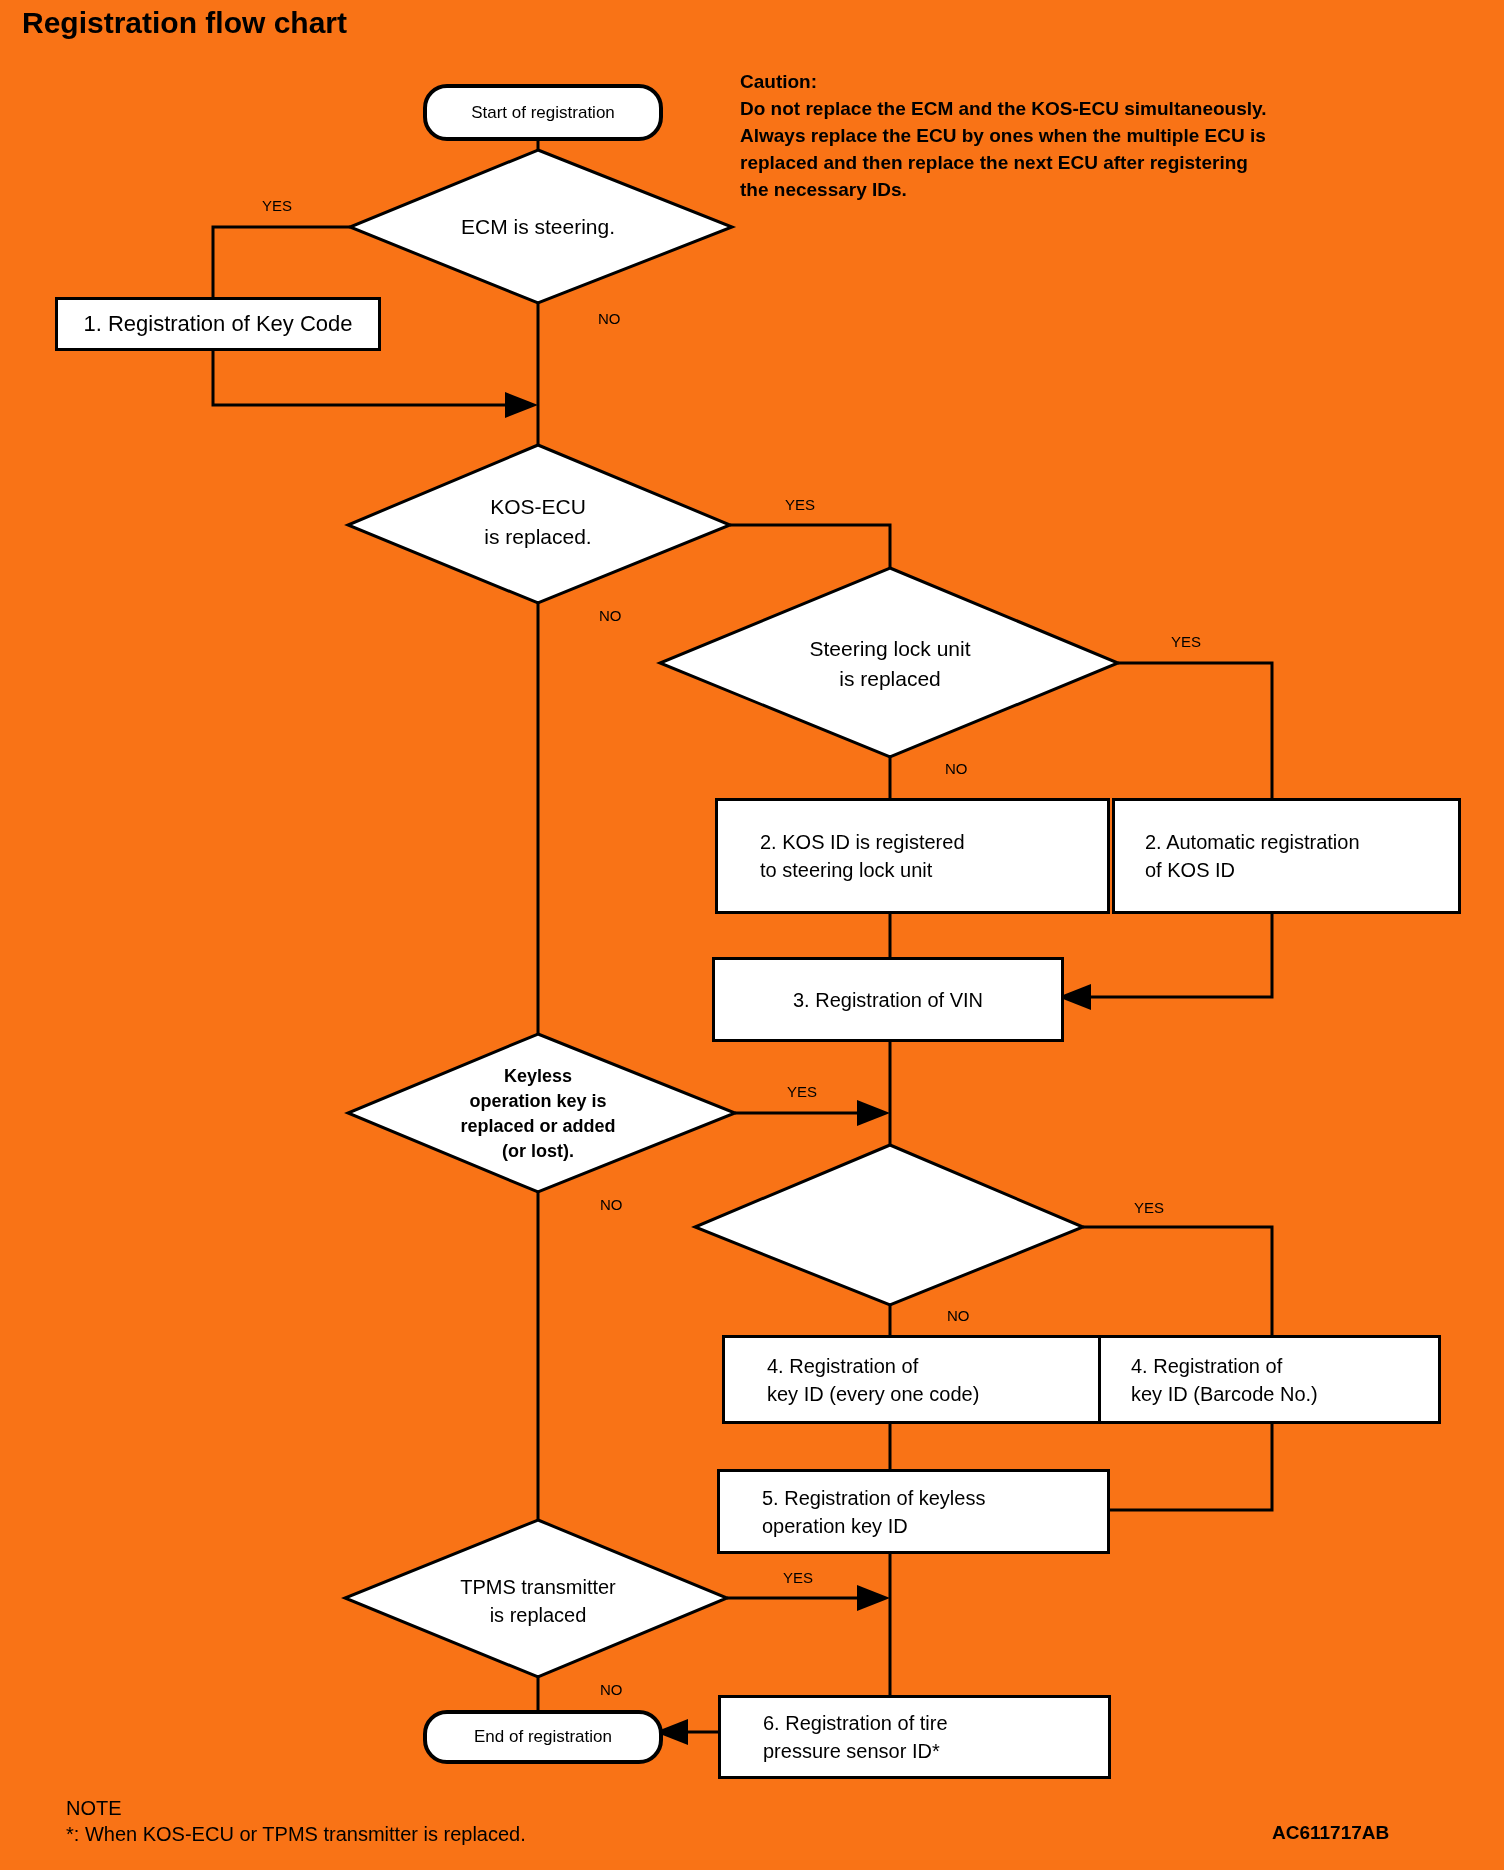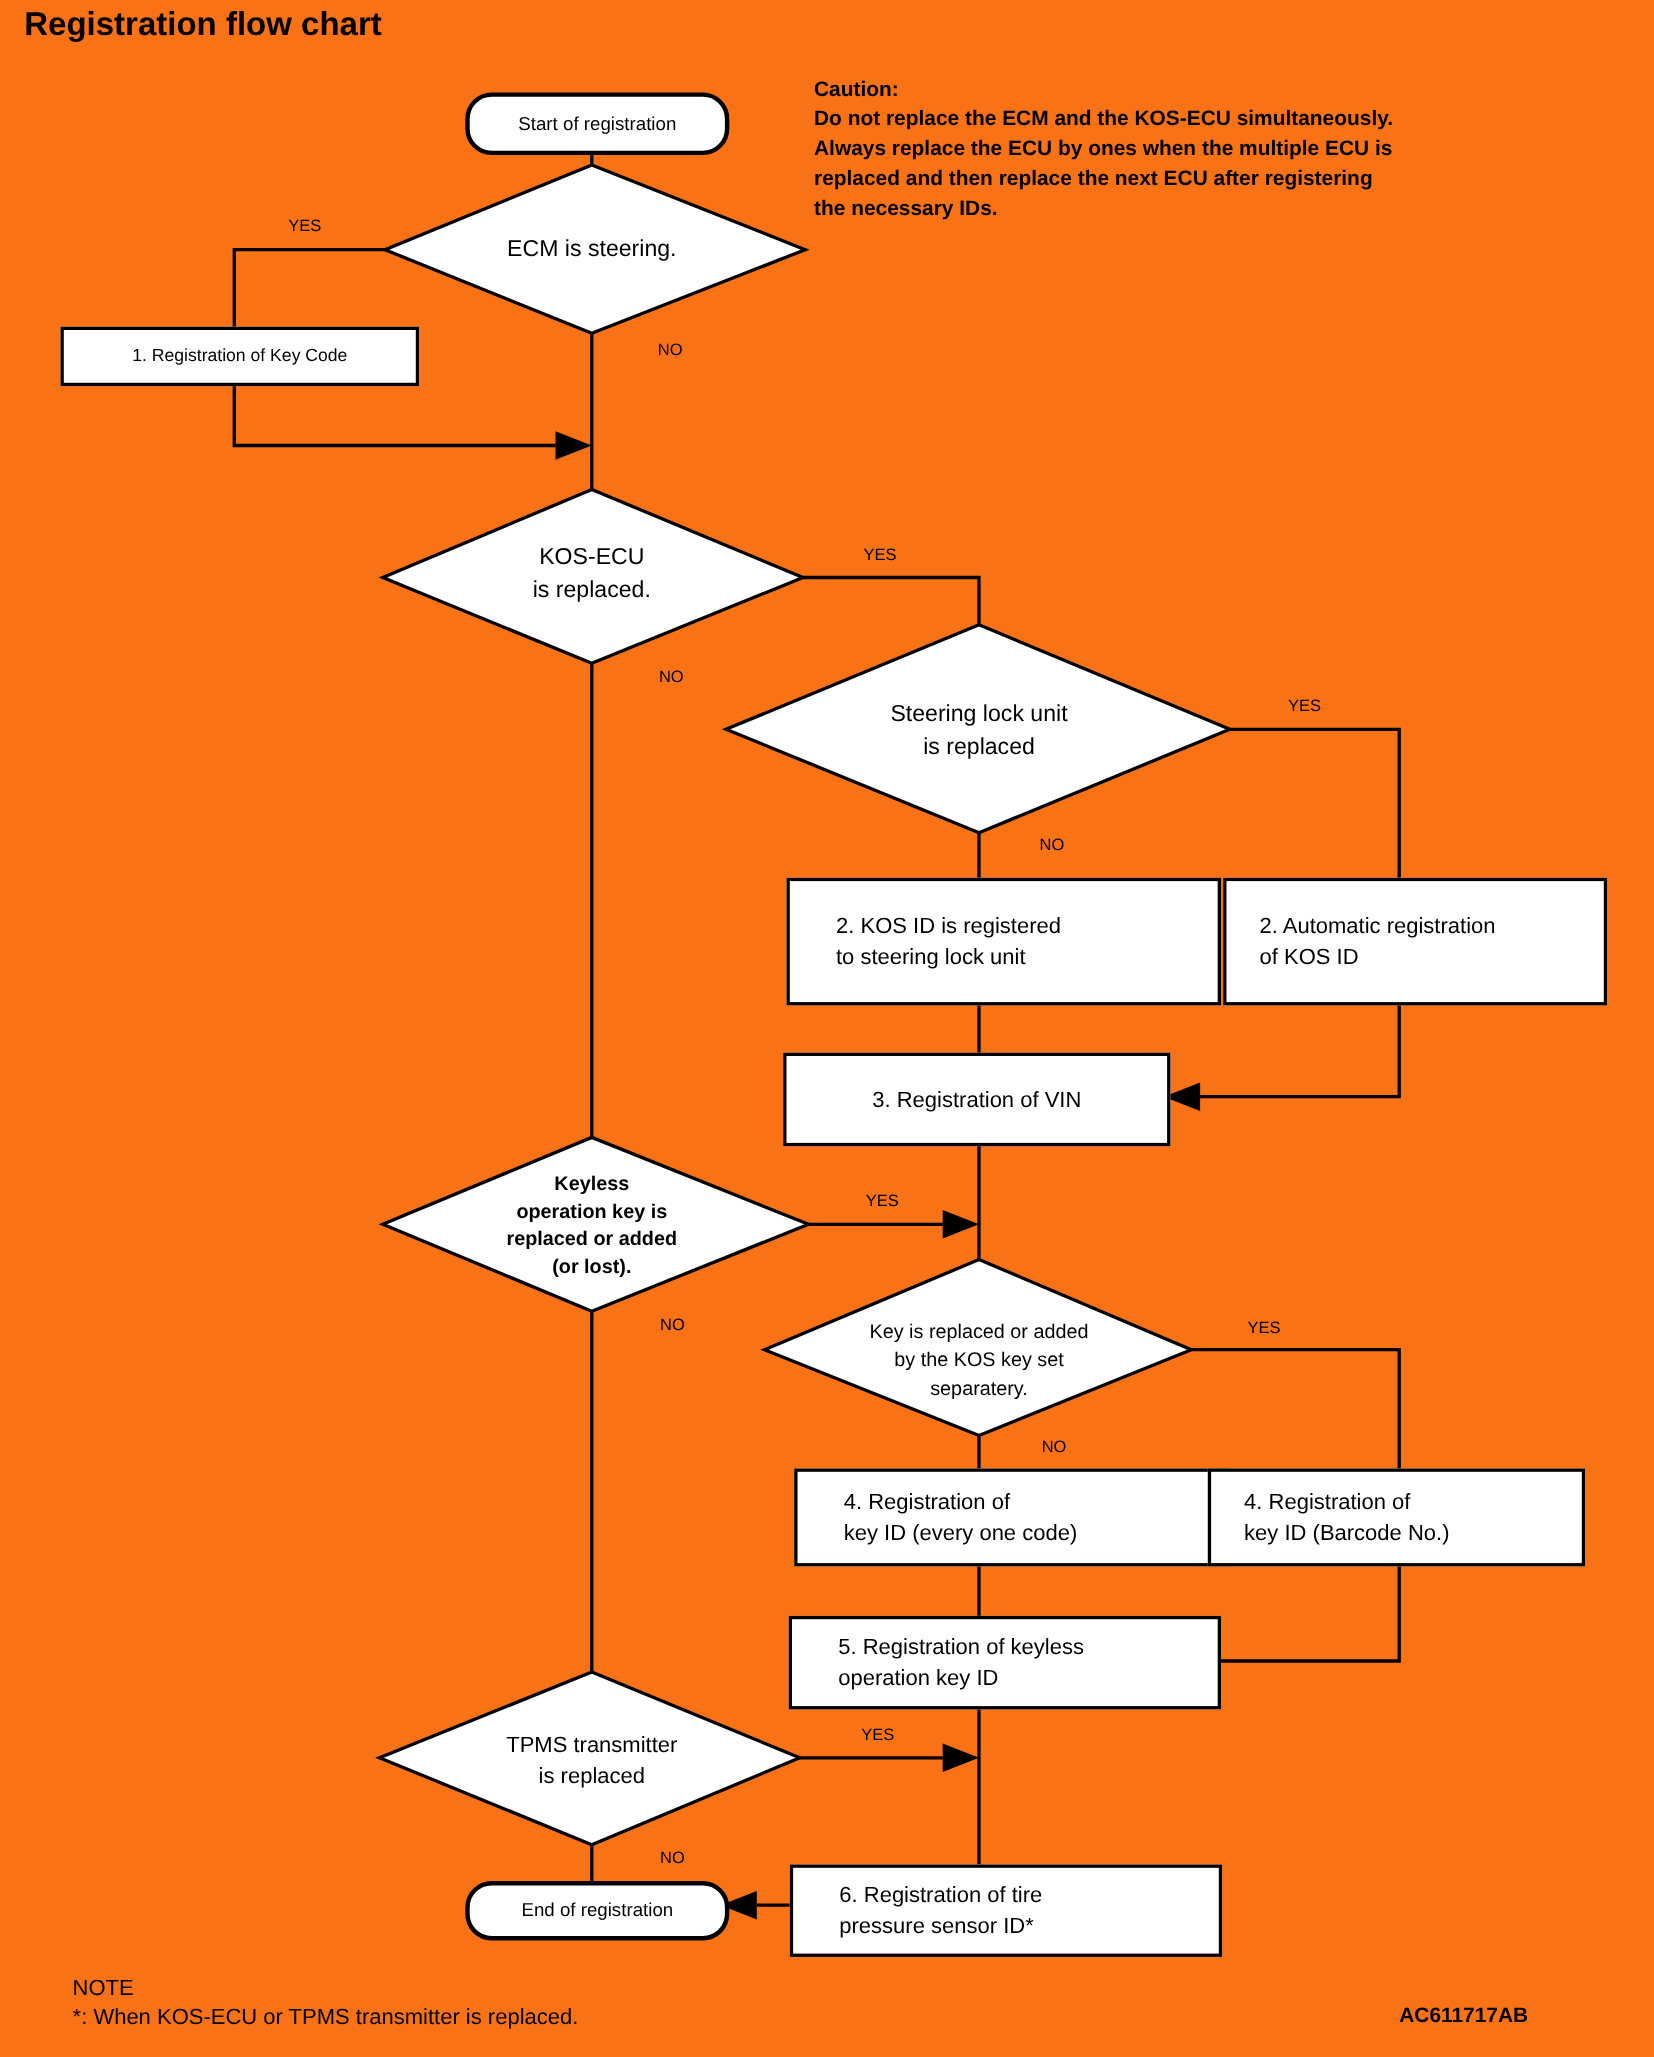--- a/index.html
+++ b/index.html
@@ -95,32 +95,27 @@
     <div>is replaced</div>
   </div>
 
   <div class="t c dtext-s" style="left:408px;top:1064px;width:260px;font-weight:bold;">
     <div>Keyless</div>
     <div>operation key is</div>
     <div>replaced or added</div>
     <div>(or lost).</div>
   </div>
 
-  <div class="t c dtext-s" style="left:740px;top:1197px;width:300px;line-height:26px;">
-    <div>Key is replaced or added</div>
-    <div>by the KOS key set</div>
-    <div>separatery.</div>
-  </div>
 
   <div class="t c dtext-m" style="left:408px;top:1573px;width:260px;">
     <div>TPMS transmitter</div>
     <div>is replaced</div>
   </div>
 
-  <div class="pbox center" style="left:55px;top:297px;width:320px;height:48px;font-size:16px;">
+  <div class="pbox center" style="left:55px;top:297px;width:320px;height:48px;font-size:22px;">
     <div>1. Registration of Key Code</div>
   </div>
 
   <div class="pbox left" style="left:715px;top:798px;width:347px;height:110px;">
     <div>2. KOS ID is registered</div>
     <div>to steering lock unit</div>
   </div>
 
   <div class="pbox left" style="left:1092px;top:798px;width:313px;height:110px;padding-left:30px;margin-left:20px;">
     <div>2. Automatic registration</div>

